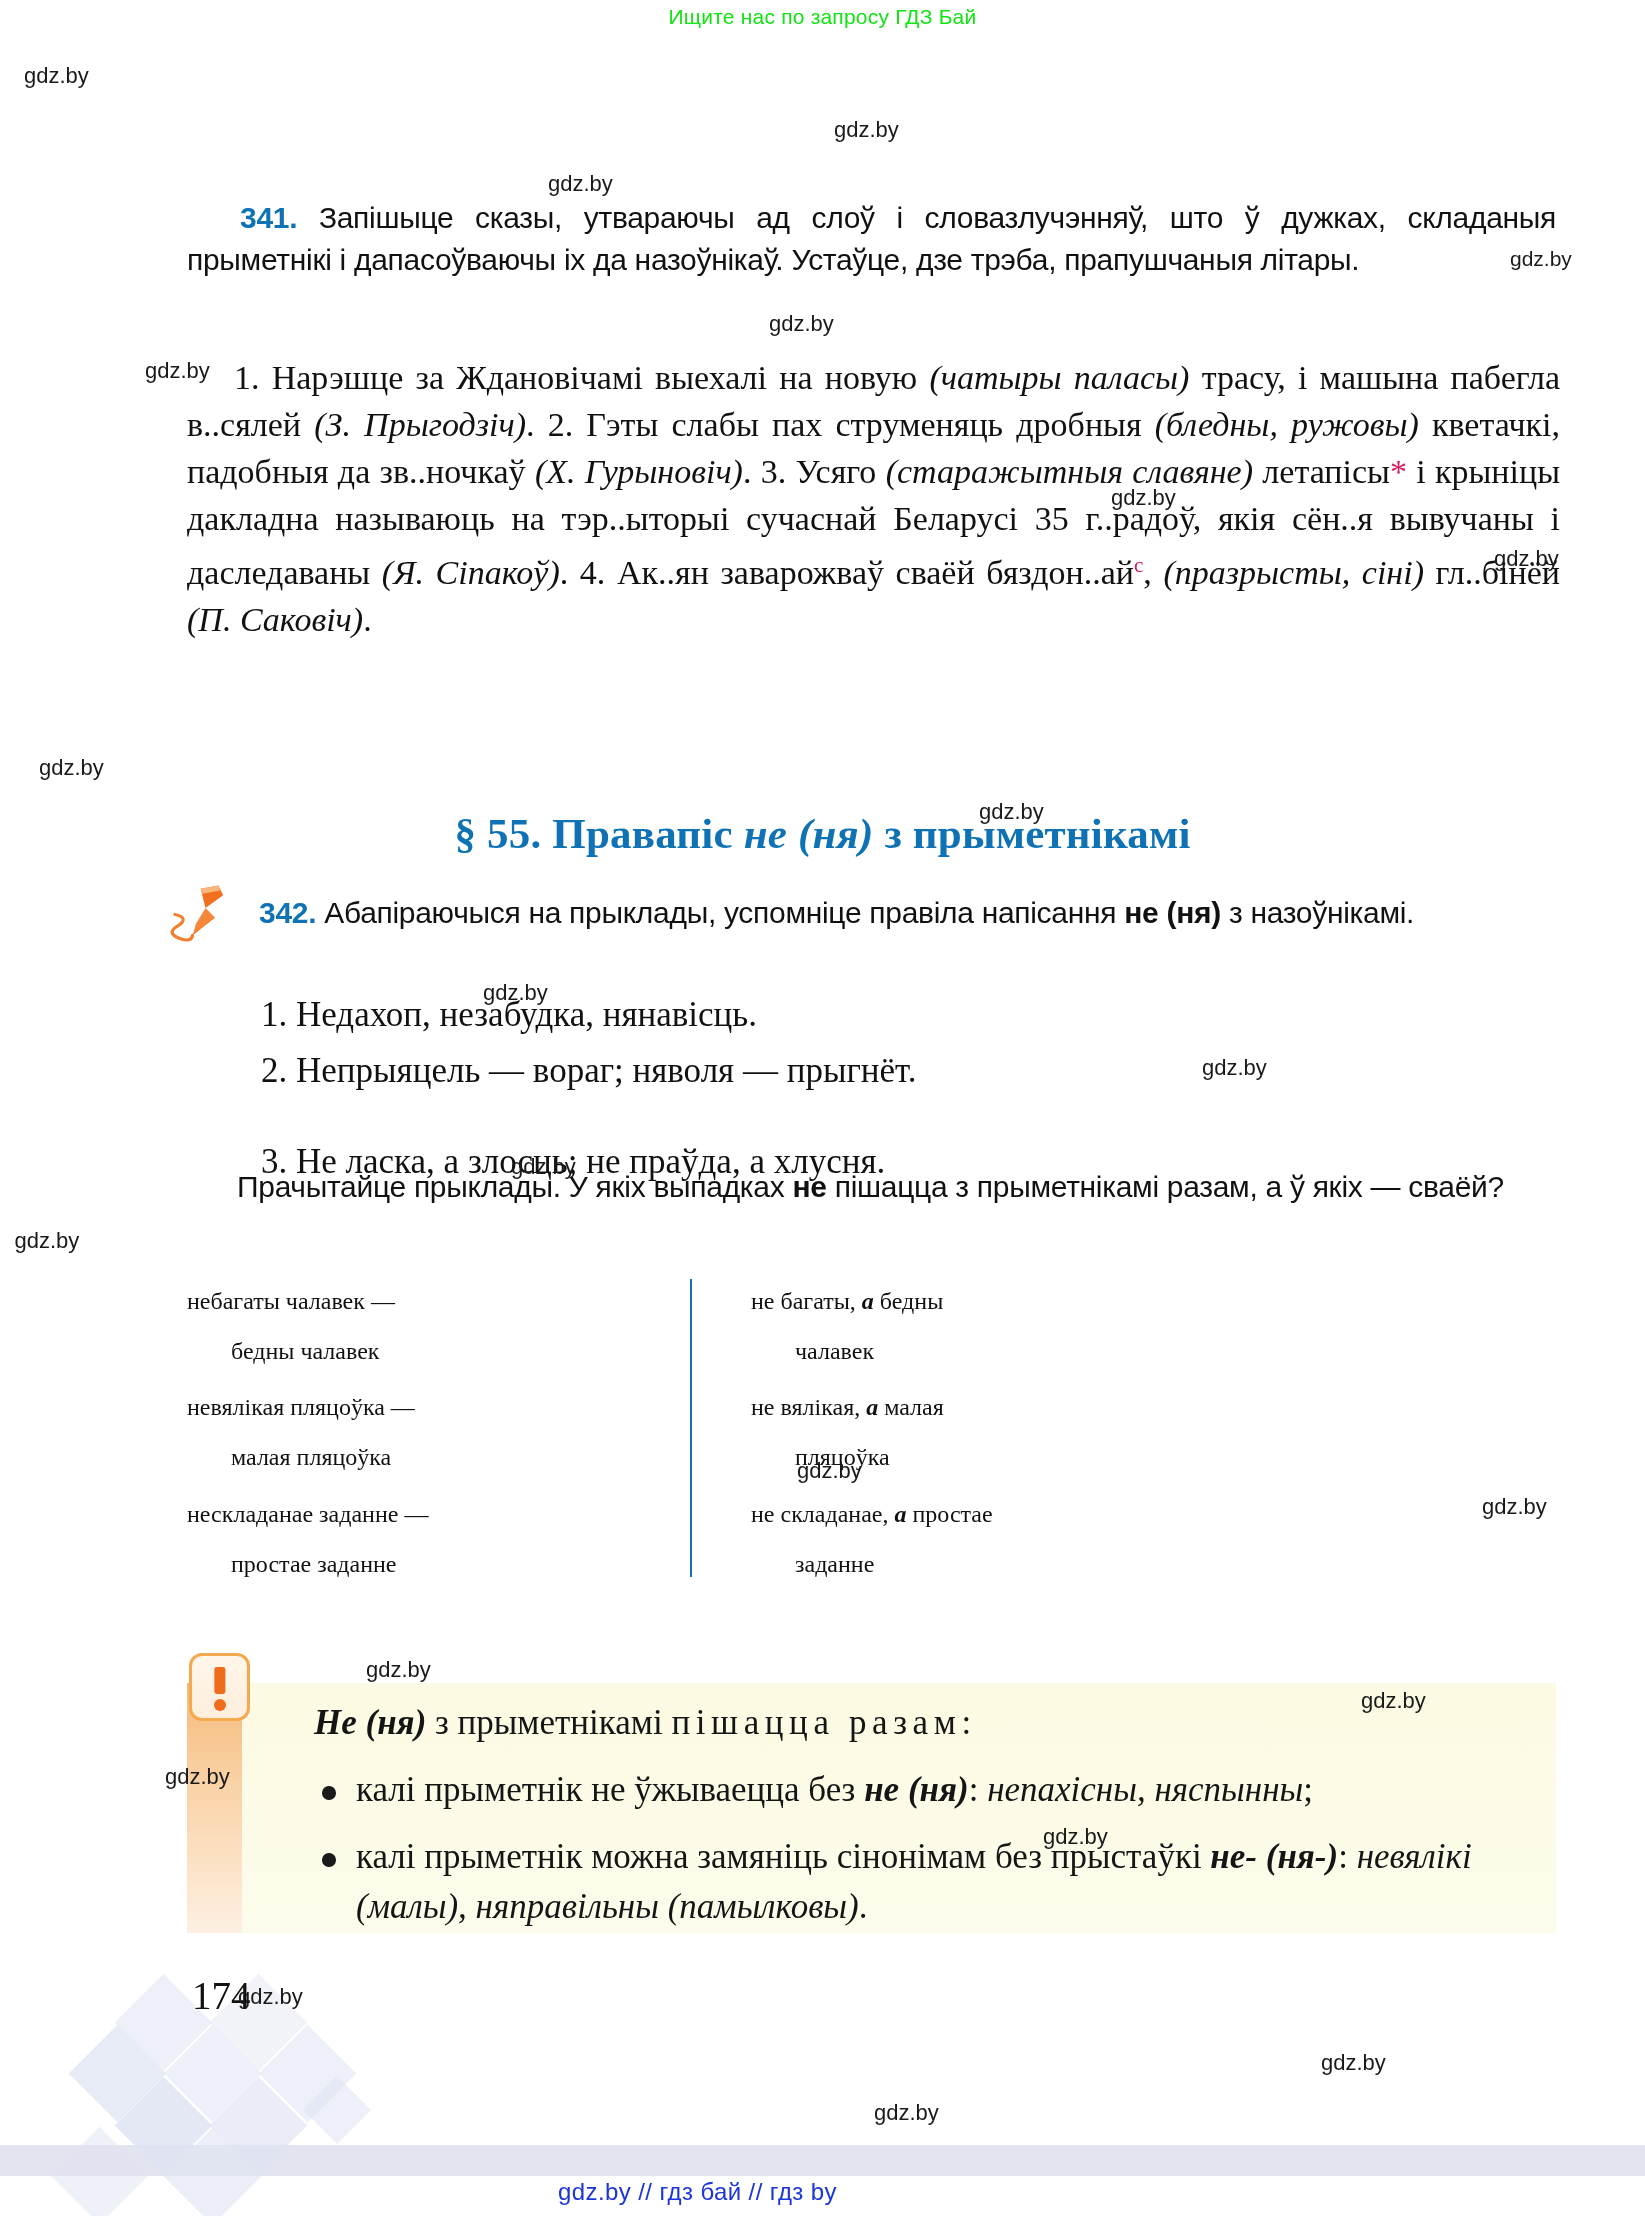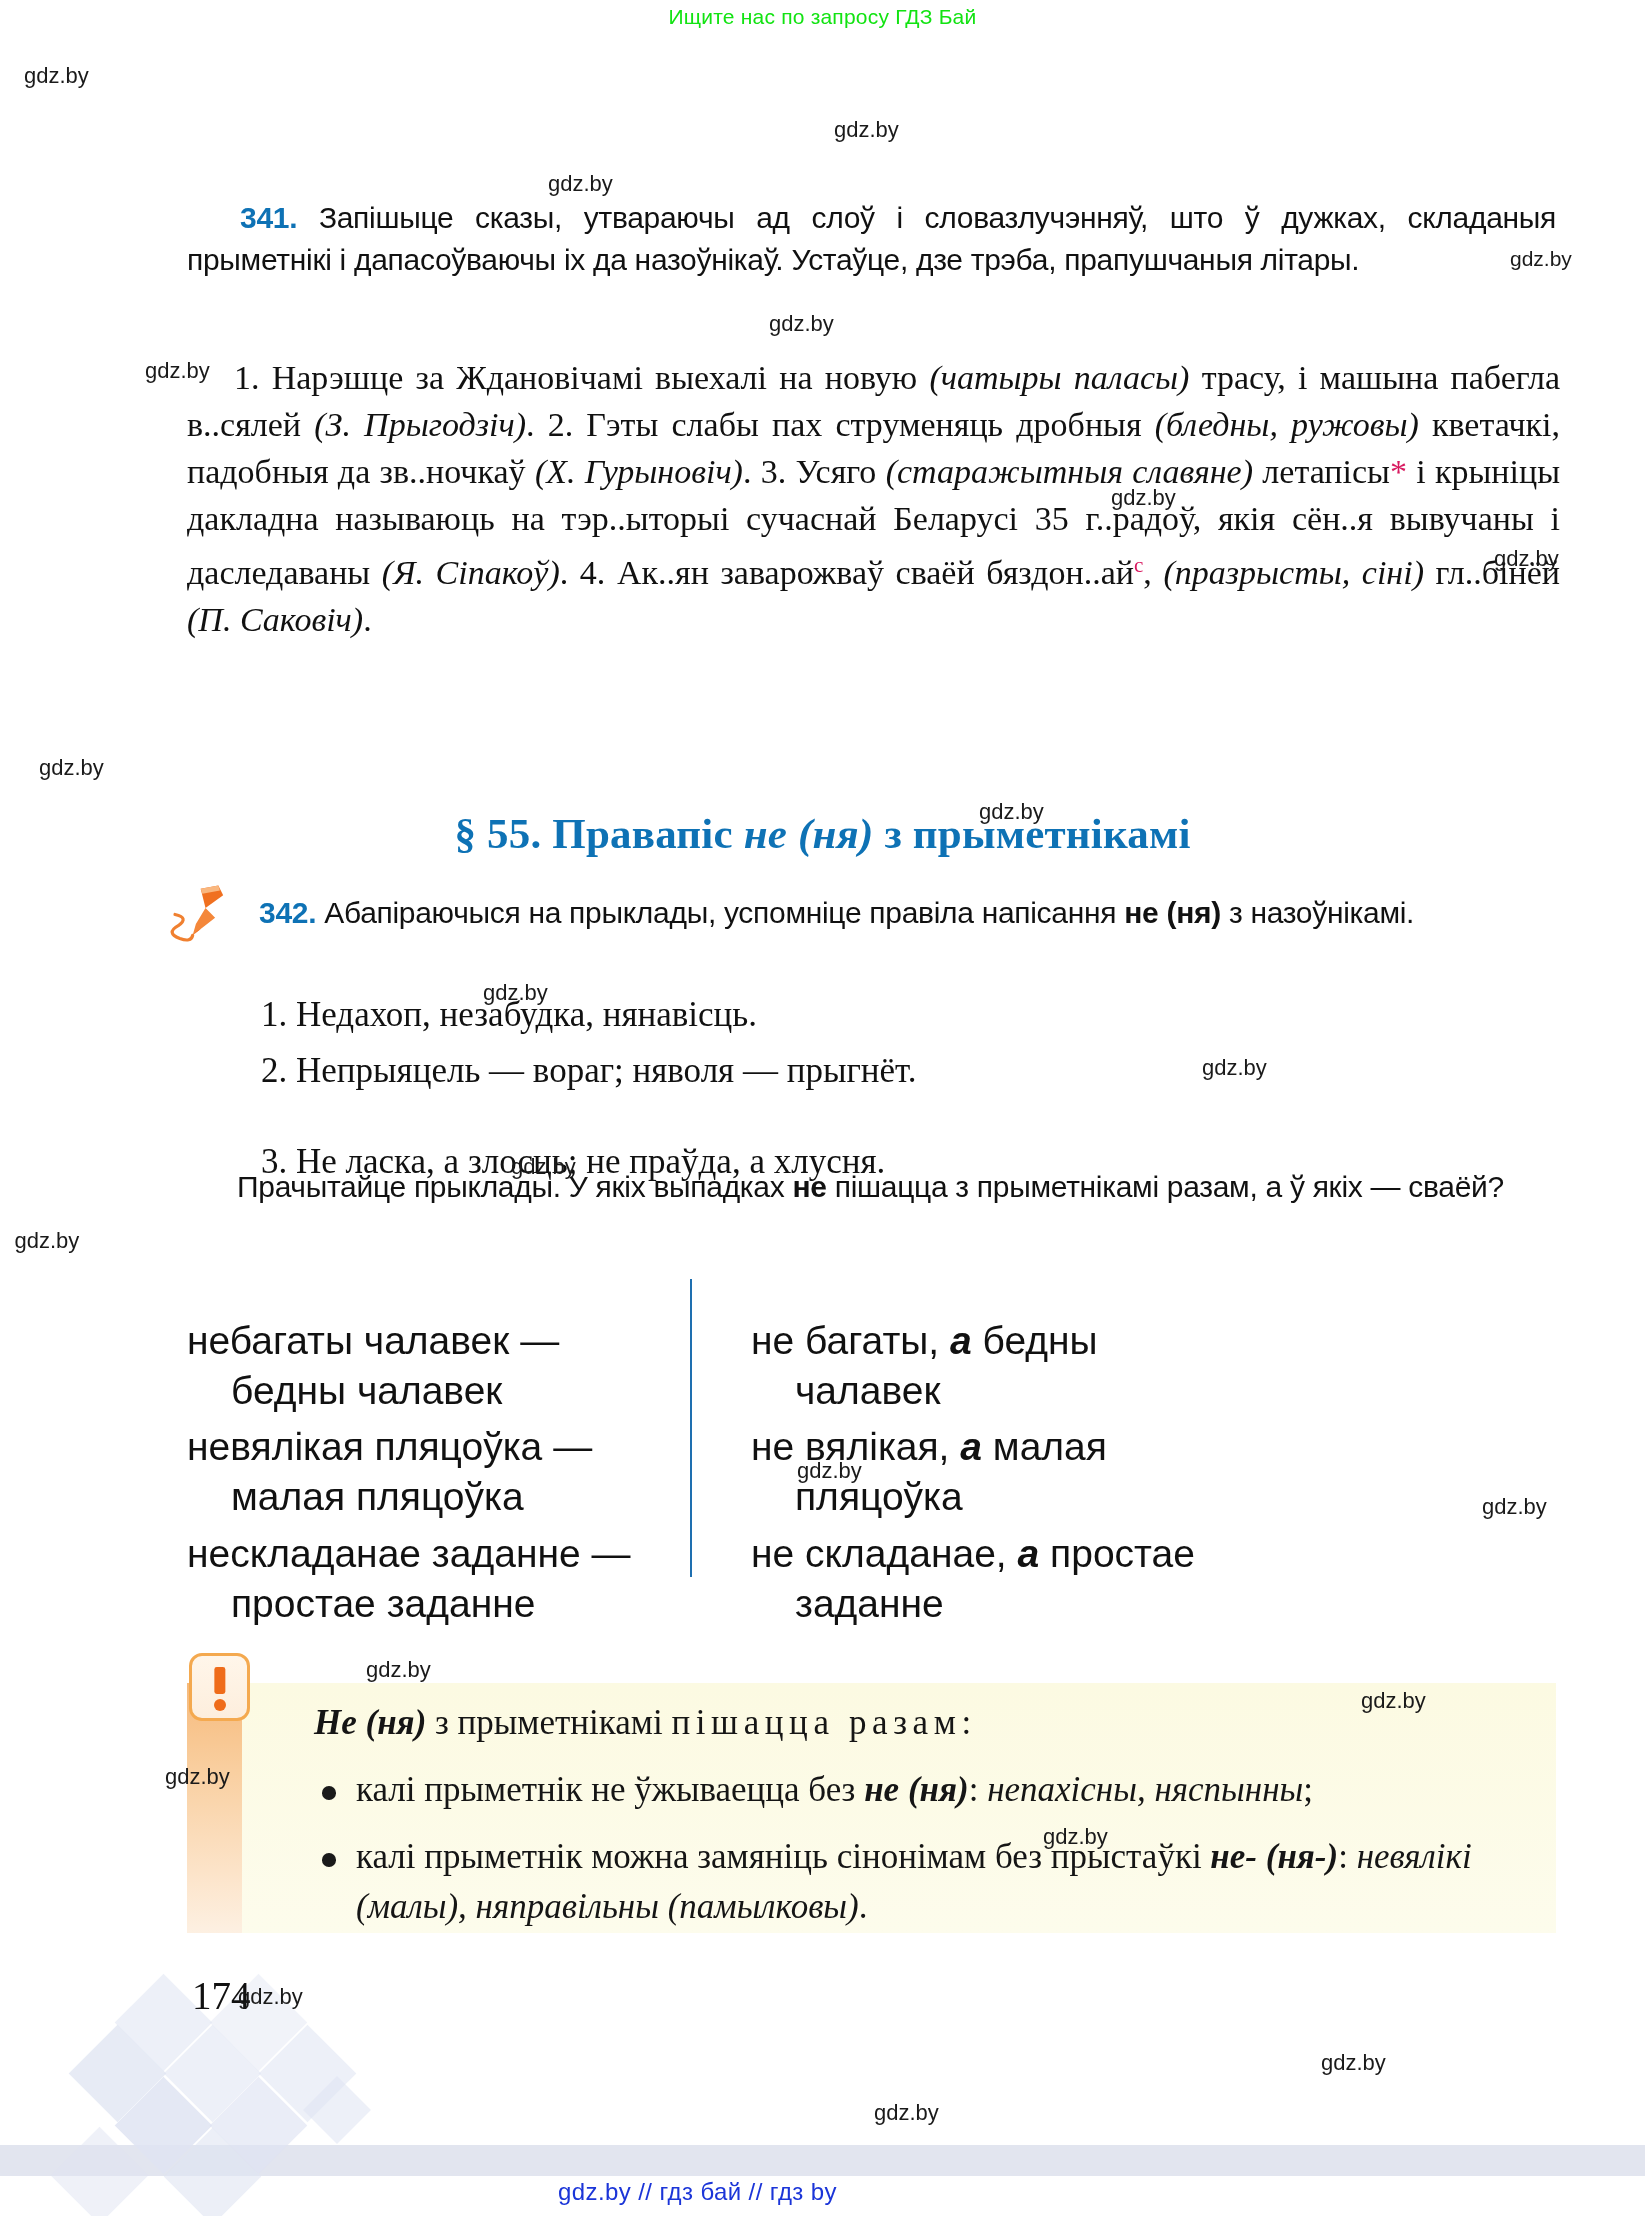--- a/index.html
+++ b/index.html
@@ -142,25 +142,24 @@
   }
   #compare .divider {
     position: absolute;
     left: 503px; top: 3.2px;
     width: 2.4px; height: 298px;
     background: #1e6fb0;
   }
   #compare .col {
     position: absolute;
     top: 0;
-    font-family: Liberation Sans, sans-serif;
-    font-size: 39px;
+    font-family: Liberation Serif, serif;
+    font-size: 24px;
     line-height: 50px;
     color: #111;
-    margin-top: 40px;
   }
   #compare .col-left  { left: 0px;   width: 483px; }
   #compare .col-right { left: 564px; width: 765px; }
   #compare .ind { display: inline-block; width: 44px; }
   #compare .pair { margin-bottom: 6.4px; }
   #compare b { font-style: italic; font-weight: bold; }
 
   #compare-q {
     position: absolute;
     left: 187px; top: 1611px;

